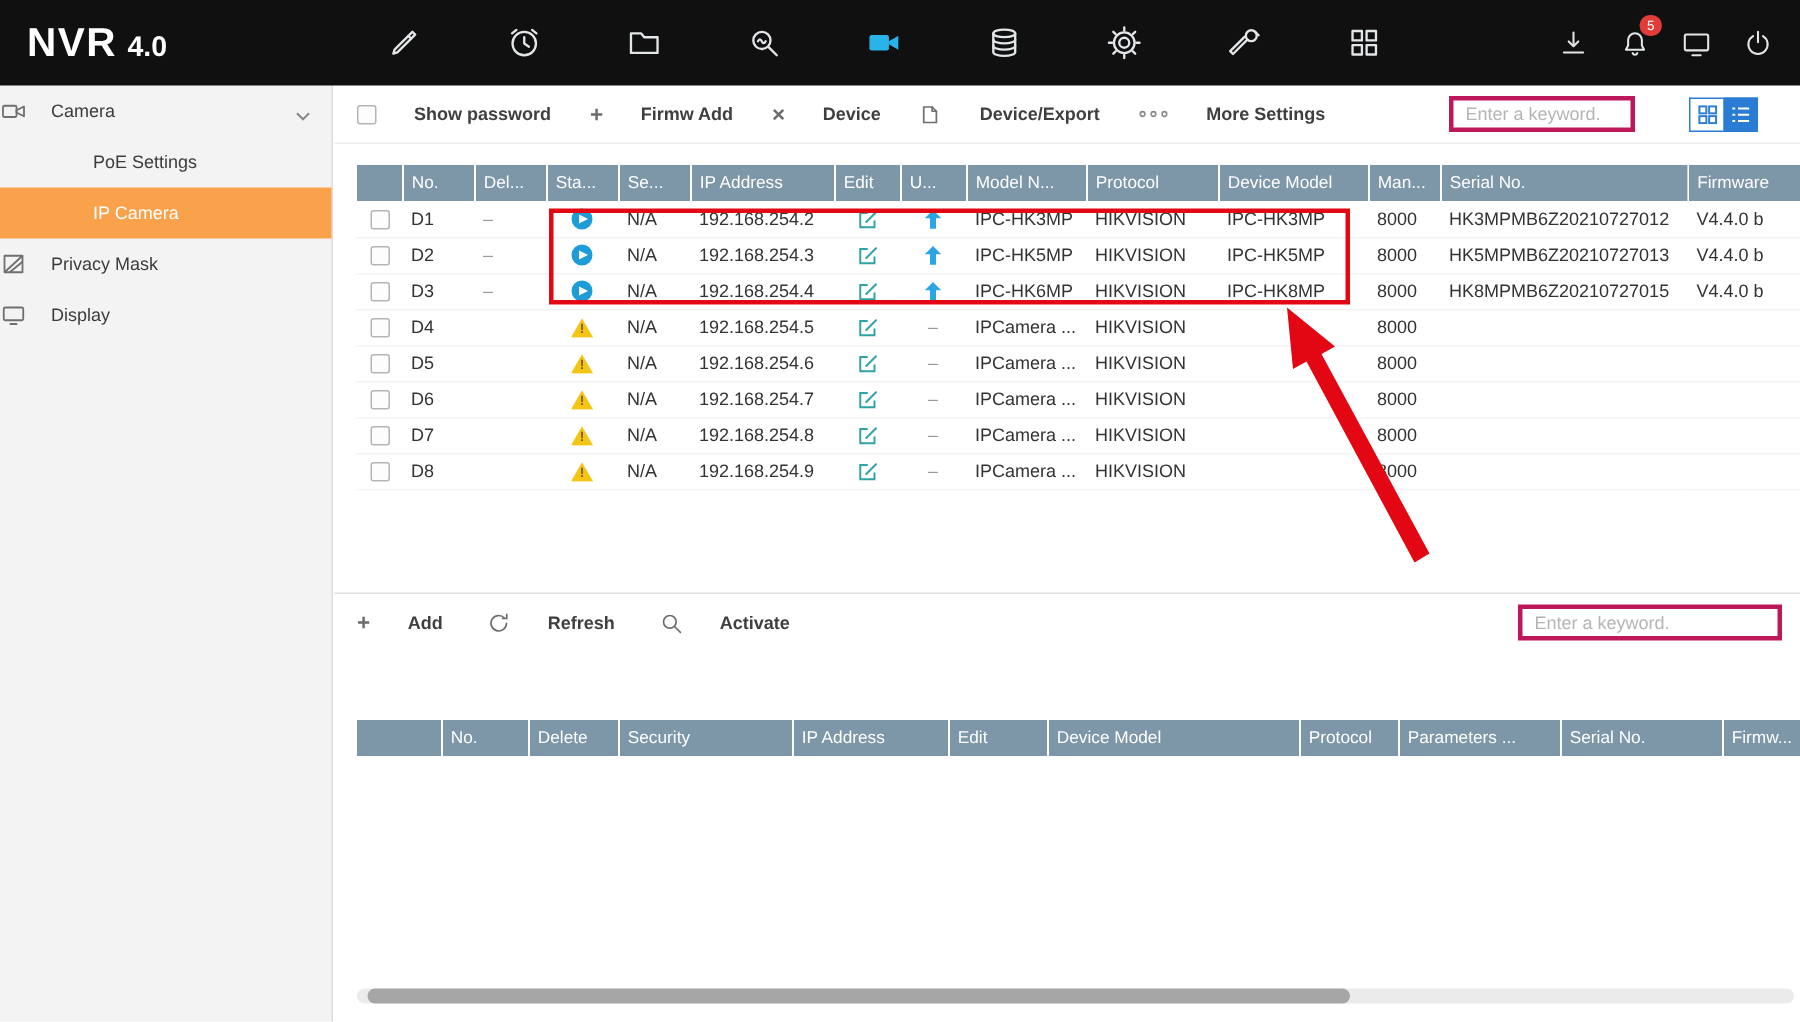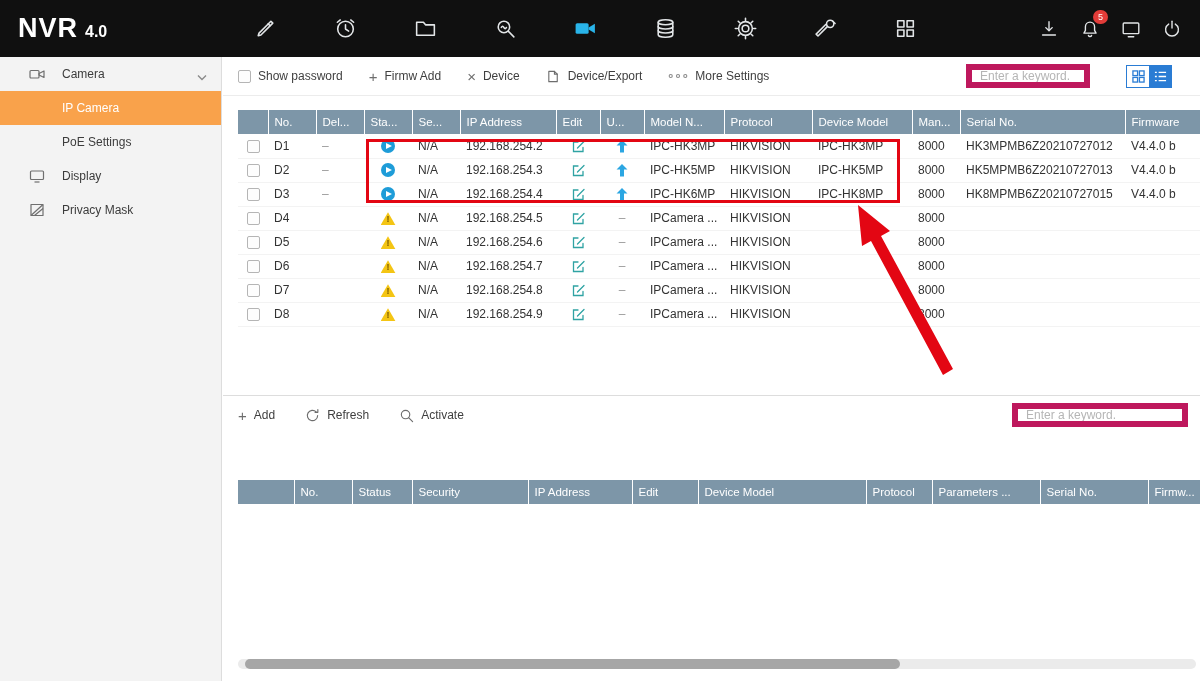--- a/index.html
+++ b/index.html
@@ -5,54 +5,54 @@
   *{box-sizing:border-box;margin:0;padding:0;}
   html,body{width:1200px;height:681px;overflow:hidden;background:#fff;
     font-family:"Liberation Sans",sans-serif;cursor:default;}
   .icn svg{display:block;}
   .icn svg *{fill:none;stroke:#e3e6e8;stroke-width:1.5;stroke-linecap:round;stroke-linejoin:round;}
 
   
   .topbar{position:absolute;left:0;top:0;width:1200px;height:57px;background:#101010;display:flex;align-items:center;z-index:3;}
   .logo{margin-left:18px;color:#fff;display:flex;align-items:baseline;white-space:nowrap;}
   .logo .nvr{font-size:27px;font-weight:bold;letter-spacing:1px;}
-  .logo .ver{font-size:16px;font-weight:bold;margin-left:7px;}
+  .logo .ver{font-size:19px;font-weight:bold;margin-left:7px;}
   .navs{display:flex;margin-left:118px;}
   .nav{width:80px;height:57px;display:flex;align-items:center;justify-content:center;}
   .nav svg{width:25px;height:25px;}
   .nav.active svg *{stroke:none;fill:#29b4e9;}
   .rights{margin-left:auto;margin-right:16px;display:flex;align-items:center;gap:17px;}
   .rights .ric{position:relative;width:24px;height:24px;display:flex;align-items:center;justify-content:center;}
   .rights svg{width:22px;height:22px;}
   .badge{position:absolute;top:-7px;right:-6px;min-width:15px;height:14px;background:#e23c39;color:#fff;
     font-size:9px;line-height:14px;text-align:center;border-radius:8px;padding:0 3px;}
 
   
   .sidebar{position:absolute;left:0;top:57px;width:222px;height:624px;background:#f3f3f3;border-right:1px solid #ddd;z-index:2;}
-  .sb-item{position:relative;height:34px;display:flex;align-items:center;font-size:12px;color:#3c3c3c;padding-left:28px;}
+  .sb-item{position:relative;height:34px;display:flex;align-items:center;font-size:12px;color:#3c3c3c;}
   .sb-item .sb-ic{width:17px;height:17px;margin-right:17px;display:flex;align-items:center;justify-content:center;}
   .sb-item .sb-ic svg{width:16px;height:16px;}
   .sb-item .sb-ic svg *{fill:none;stroke:#6f6f6f;stroke-width:1.2;stroke-linejoin:round;}
   .sb-item.sub{padding-left:62px;}
   .sb-item.active{background:#f9a24b;color:#fff;}
   .chev{position:absolute;right:14px;top:13px;}
   .chev svg{width:10px;height:7px;}
   .chev svg *{fill:none;stroke:#8a8a8a;stroke-width:1.4;}
   .chev.right svg{transform:rotate(-90deg);}
 
   
   .main{position:absolute;left:223px;top:57px;width:977px;height:624px;background:#fff;}
   .toolbar{position:absolute;left:0;top:0;width:977px;height:39px;display:flex;align-items:center;
     padding:0 28px 0 15px;gap:26px;font-size:12px;color:#3f3f3f;border-bottom:1px solid #ececec;}
-  .tbtn{display:flex;align-items:center;gap:7px;white-space:nowrap;}
+  .tbtn{display:flex;align-items:center;gap:25px;white-space:nowrap;font-weight:bold;}
   .tbtn .sym{font-size:15px;color:#6d6d6d;line-height:1;}
   .tbtn svg{width:15px;height:15px;}
   .tbtn svg *{fill:none;stroke:#6d6d6d;stroke-width:1.2;}
   .cb{width:13px;height:13px;border:1px solid #b5b5b5;background:#fdfdfd;border-radius:2px;display:inline-block;}
-  .search{height:24px;border:6px solid #be185d;font-size:12px;color:#555;padding:0 8px;font-family:"Liberation Sans",sans-serif;}
+  .search{height:24px;border:3px solid #be185d;font-size:12px;color:#555;padding:0 8px;font-family:"Liberation Sans",sans-serif;}
   .search::placeholder{color:#b5b5b5;}
   .s1{width:124px;margin-left:auto;}
   .toggles{display:flex;margin-left:10px;}
   .tg{width:23px;height:23px;border:1px solid #2a7cd4;display:flex;align-items:center;justify-content:center;}
   .tg svg{width:13px;height:13px;}
   .tg.grid{background:#fff;border-right:none;}
   .tg.grid svg *{fill:none;stroke:#2a7cd4;stroke-width:1.4;}
   .tg.list{background:#2a7cd4;}
   .tg.list svg *{fill:none;stroke:#fff;stroke-width:1.4;}
 
@@ -203,43 +203,43 @@
           <svg viewBox="0 0 16 16">
             <rect x="1" y="4.5" width="9" height="7.5" rx="1"></rect>
             <path d="M10 7.5l5-2.5v6.5L10 9z"></path>
           </svg>
         </span>
         <span class="sb-label">Camera</span>
         <span class="chev down"><svg viewBox="0 0 10 6">
             <path d="M1 1l4 4 4-4"></path>
           </svg></span>
       </div>
+      <div class="sb-item sub">
+        <span class="sb-label">PoE Settings</span>
+      </div>
       <div class="sb-item active sub">
         <span class="sb-label">IP Camera</span>
       </div>
-      <div class="sb-item sub">
-        <span class="sb-label">PoE Settings</span>
+      <div class="sb-item">
+        <span class="sb-ic">
+          <svg viewBox="0 0 16 16">
+            <rect x="2" y="2.5" width="12" height="11"></rect>
+            <path d="M2 13.5L14 2.5M5.5 13.5L14 6.5"></path>
+          </svg>
+        </span>
+        <span class="sb-label">Privacy Mask</span>
       </div>
       <div class="sb-item">
         <span class="sb-ic">
           <svg viewBox="0 0 16 16">
             <rect x="1.5" y="3" width="13" height="8.5" rx="1"></rect>
             <path d="M5.5 14h5"></path>
           </svg>
         </span>
         <span class="sb-label">Display</span>
-      </div>
-      <div class="sb-item">
-        <span class="sb-ic">
-          <svg viewBox="0 0 16 16">
-            <rect x="2" y="2.5" width="12" height="11"></rect>
-            <path d="M2 13.5L14 2.5M5.5 13.5L14 6.5"></path>
-          </svg>
-        </span>
-        <span class="sb-label">Privacy Mask</span>
       </div>
     </div>
 </div>
 
 <div class="main">
 
   <div class="toolbar">
     <div class="tbtn">
       <span class="cb"></span>
       <span>Show password</span>
@@ -536,21 +536,21 @@
             <col style="width:168px">
             <col style="width:66px">
             <col style="width:108px">
             <col style="width:108px">
             <col style="width:120px">
           </colgroup>
           <thead>
             <tr>
               <th></th>
               <th>No.</th>
-              <th>Status</th>
+              <th>Delete</th>
               <th>Security</th>
               <th>IP Address</th>
               <th>Edit</th>
               <th>Device Model</th>
               <th>Protocol</th>
               <th>Parameters ...</th>
               <th>Serial No.</th>
               <th>Firmw...</th>
             </tr>
           </thead>

